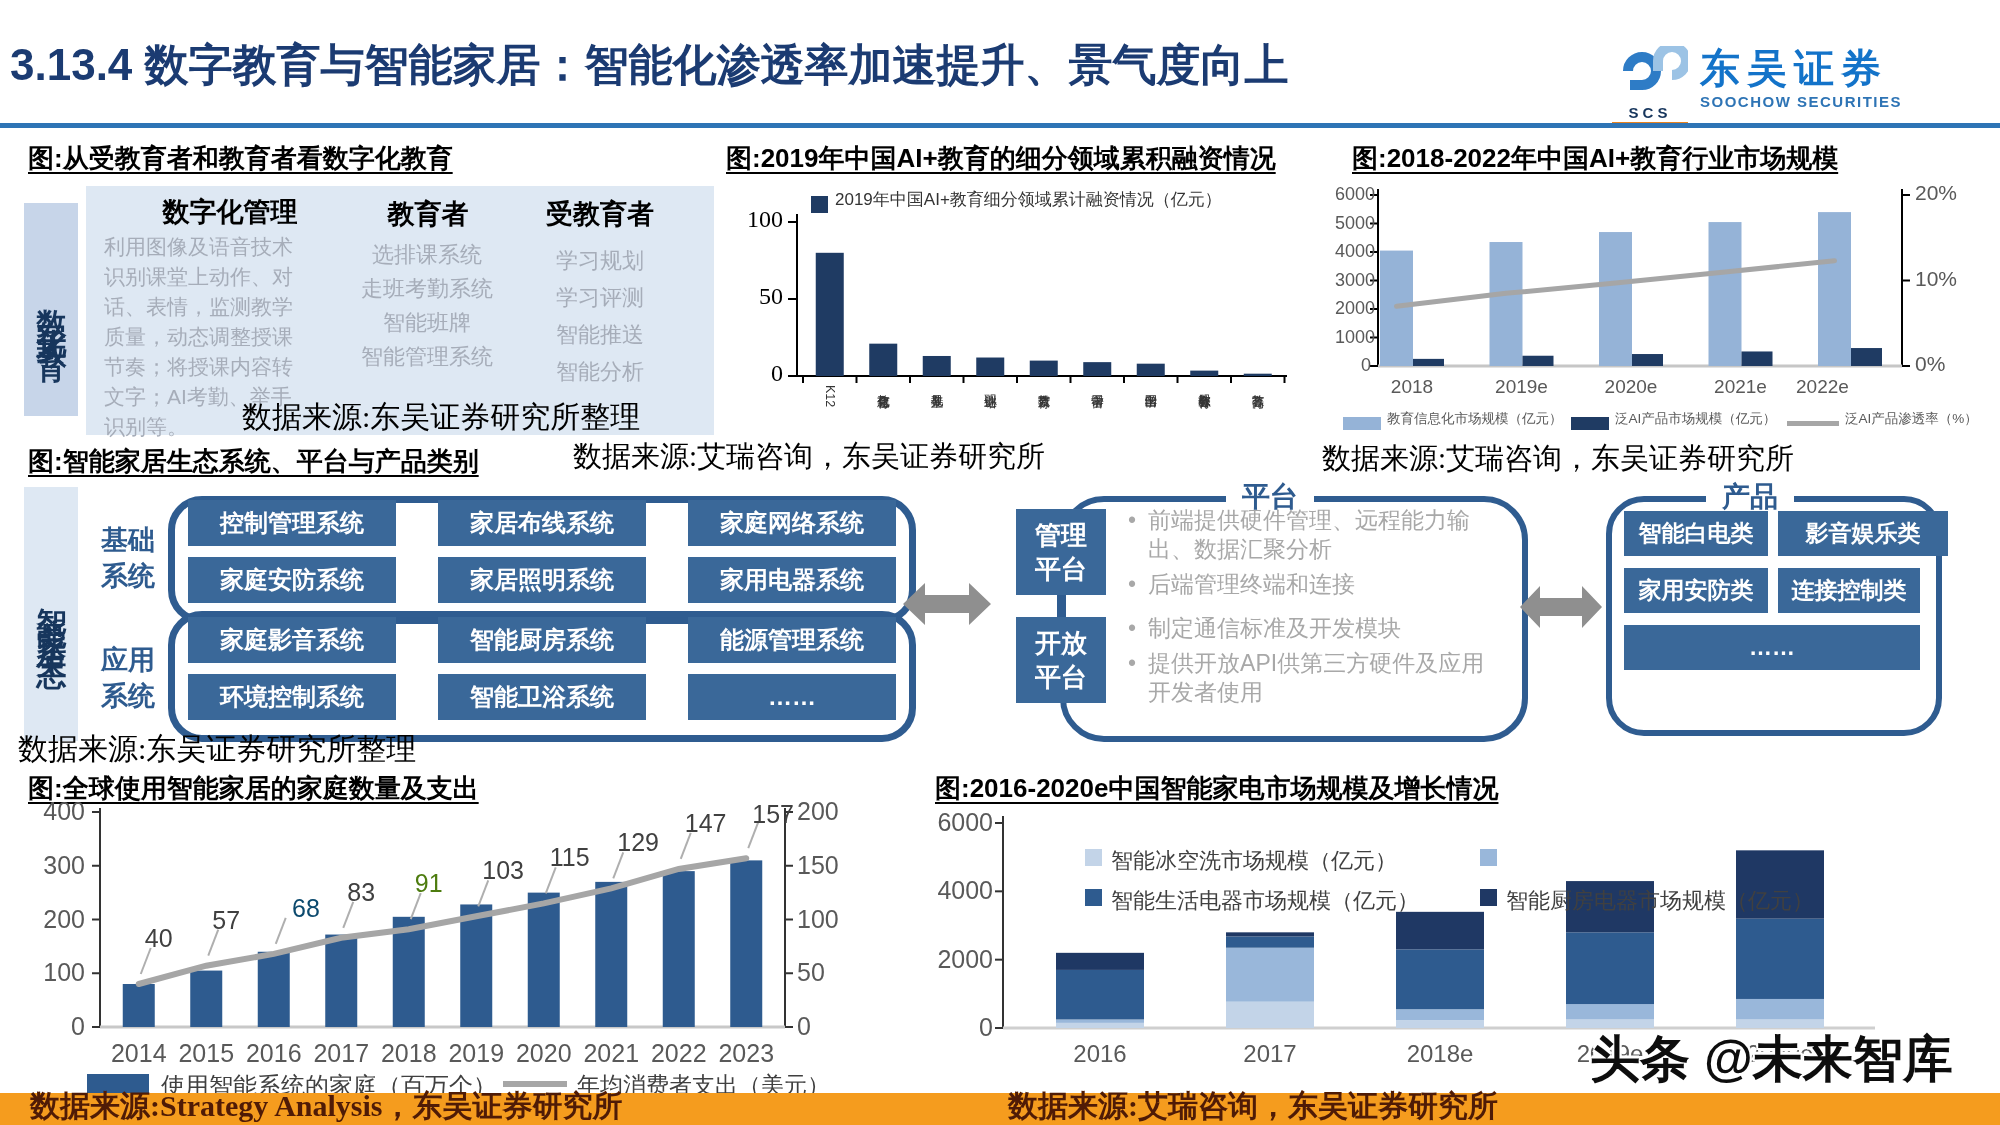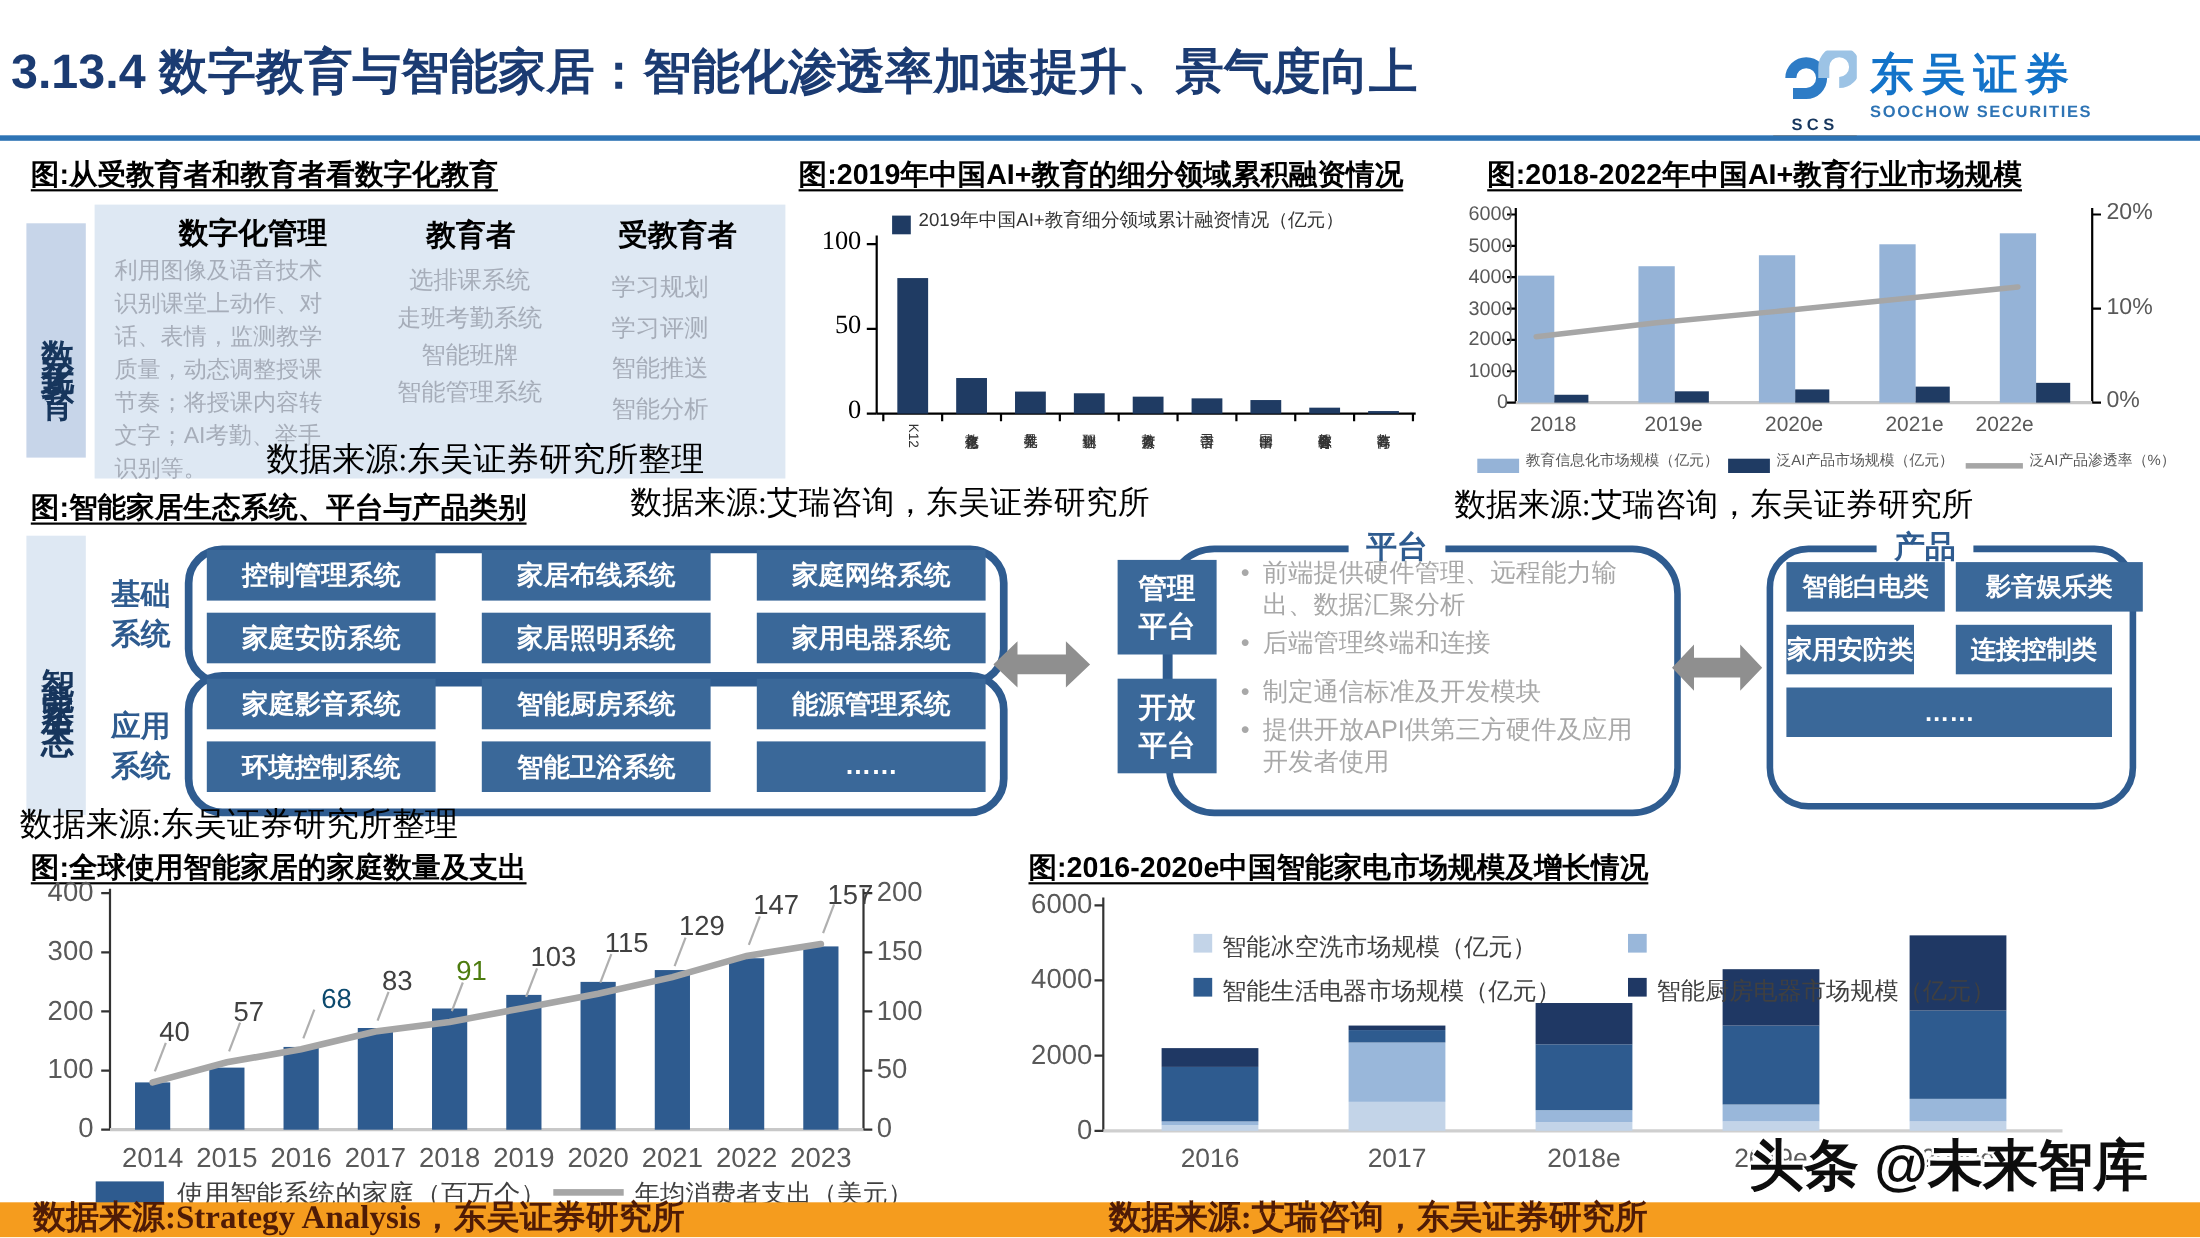--- a/index.html
+++ b/index.html
@@ -76,21 +76,21 @@
         <div>文字；AI考勤、举手</div>
         <div>识别等。</div>
       </div>
       <div style="position: absolute; left: 368px; top: 196px; width: 120px; text-align: center; font-size: 27px; font-weight: bold; color: rgb(0, 0, 0);">教育者</div>
       <div style="position: absolute; left: 356px; top: 238px; width: 142px; text-align: center; font-size: 22px; line-height: 34px; color: rgb(166, 173, 185);">
         <div>选排课系统</div>
         <div>走班考勤系统</div>
         <div>智能班牌</div>
         <div>智能管理系统</div>
       </div>
-      <div style="position: absolute; left: 530px; top: 196px; width: 140px; text-align: right; font-size: 27px; font-weight: bold; color: rgb(0, 0, 0);">受教育者</div>
+      <div style="position: absolute; left: 530px; top: 196px; width: 140px; text-align: center; font-size: 27px; font-weight: bold; color: rgb(0, 0, 0);">受教育者</div>
       <div style="position: absolute; left: 532px; top: 242px; width: 136px; text-align: center; font-size: 22px; line-height: 37px; color: rgb(166, 173, 185);">
         <div>学习规划</div>
         <div>学习评测</div>
         <div>智能推送</div>
         <div>智能分析</div>
       </div>
     </div>
   <div class="src" style="left:242px;top:397px;font-size:30px;">数据来源:东吴证券研究所整理</div>
 
   <div class="chart" id="chart-funding" style="left:725px;top:170px;width:585px;height:268px;">
@@ -260,21 +260,21 @@
           <span>提供开放API供第三方硬件及应用开发者使用</span>
         </div>
       </div>
     </div>
 
   <div class="rbox" style="left:1606px;top:496px;width:324px;height:228px;border-radius:38px;"></div>
   <div class="rhead" style="left:1706px;top:478px;">产品</div>
   <div id="product-boxes">
       <div class="sbox" style="position: absolute; left: 1624px; top: 511px; width: 144px; height: 45px; font-size: 23px;">智能白电类</div>
       <div class="sbox" style="position: absolute; left: 1778px; top: 511px; width: 170px; height: 45px; font-size: 23px;">影音娱乐类</div>
-      <div class="sbox" style="position: absolute; left: 1624px; top: 568px; width: 116px; height: 45px; font-size: 23px;">家用安防类</div>
+      <div class="sbox" style="position: absolute; left: 1624px; top: 568px; width: 144px; height: 45px; font-size: 23px;">家用安防类</div>
       <div class="sbox" style="position: absolute; left: 1778px; top: 568px; width: 142px; height: 45px; font-size: 23px;">连接控制类</div>
       <div class="sbox" style="position: absolute; left: 1624px; top: 625px; width: 296px; height: 45px; font-size: 23px;">……</div>
     </div>
 
   <svg class="abs" style="left:903px;top:581px;" width="88" height="46">
     <polygon points="0,23 22,2 22,14 66,14 66,2 88,23 66,44 66,32 22,32 22,44" fill="#8F8F8F"></polygon>
   </svg>
   <svg class="abs" style="left:1520px;top:584px;" width="82" height="46">
     <polygon points="0,23 20,2 20,14 62,14 62,2 82,23 62,44 62,32 20,32 20,44" fill="#8F8F8F"></polygon>
   </svg>

